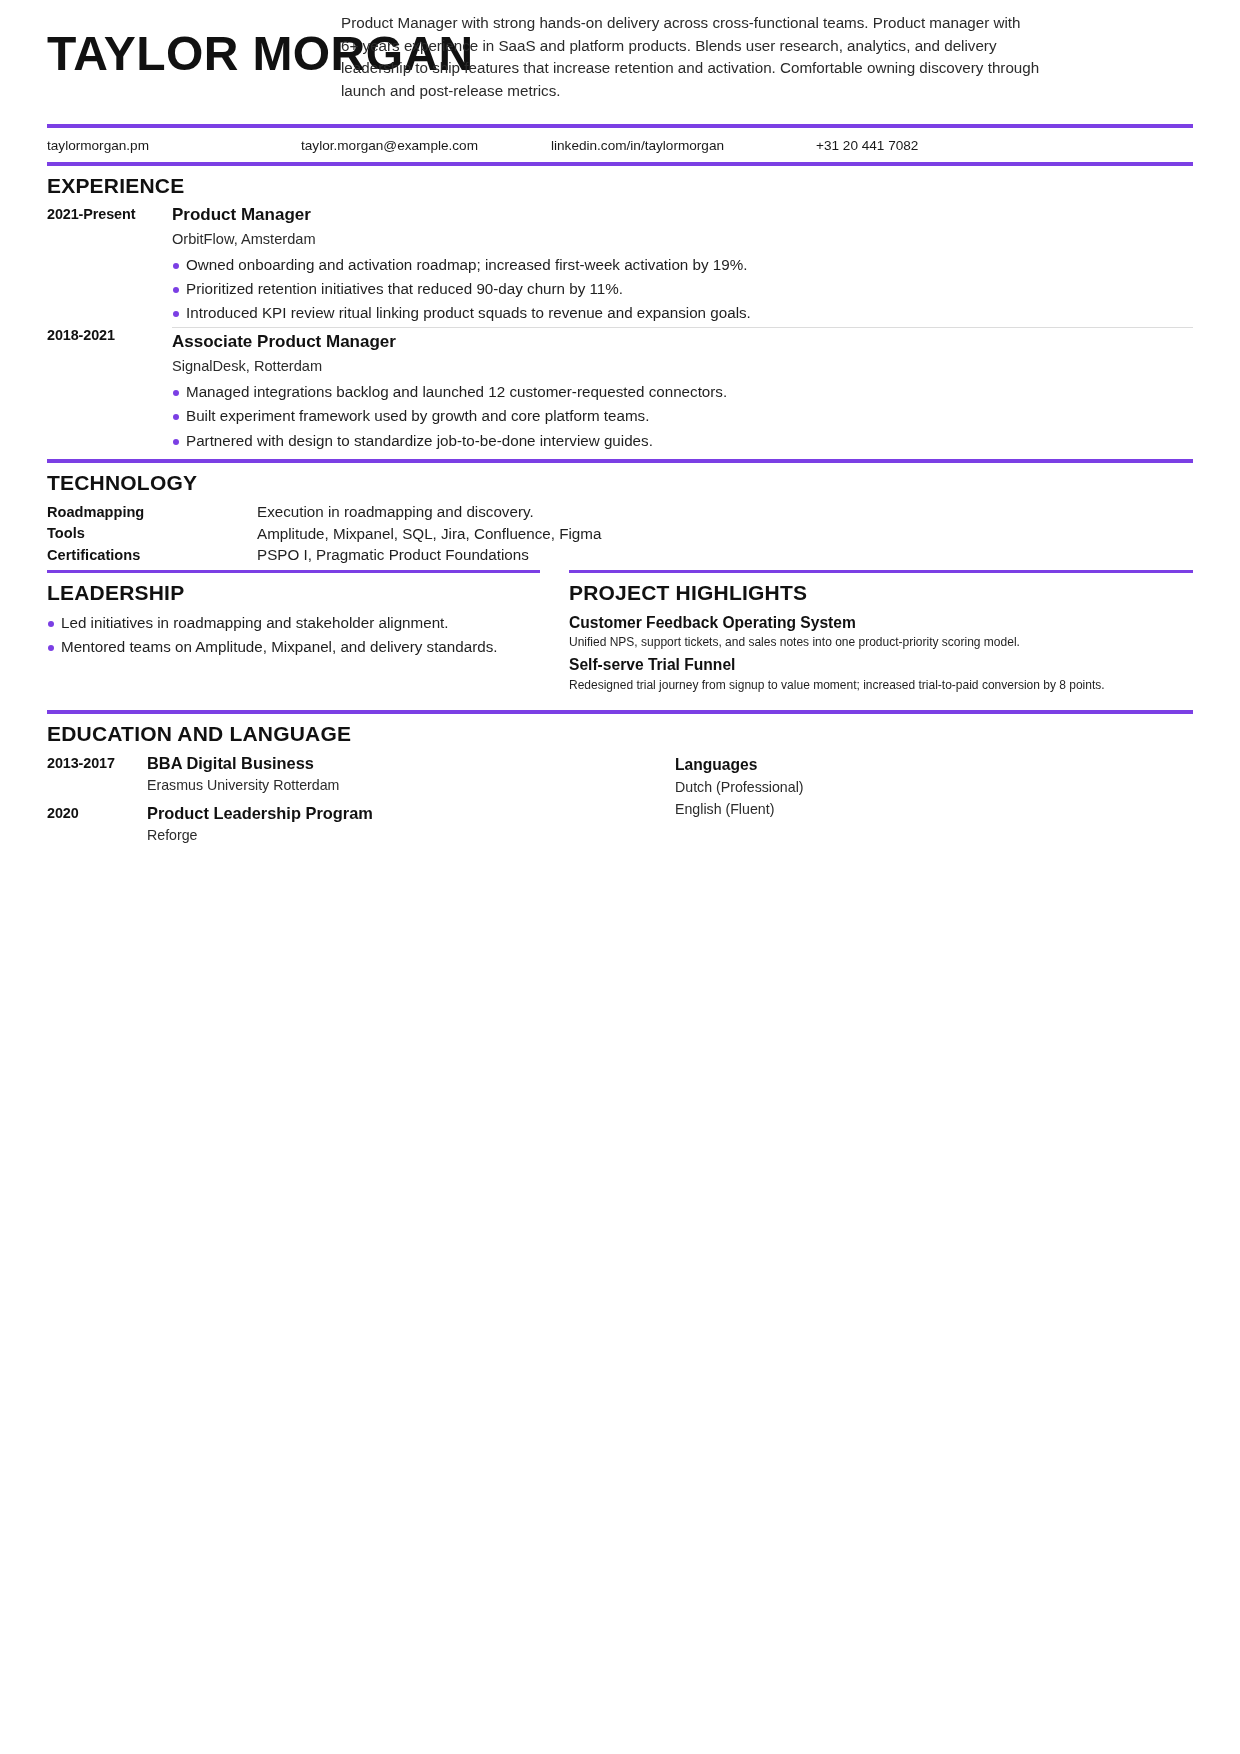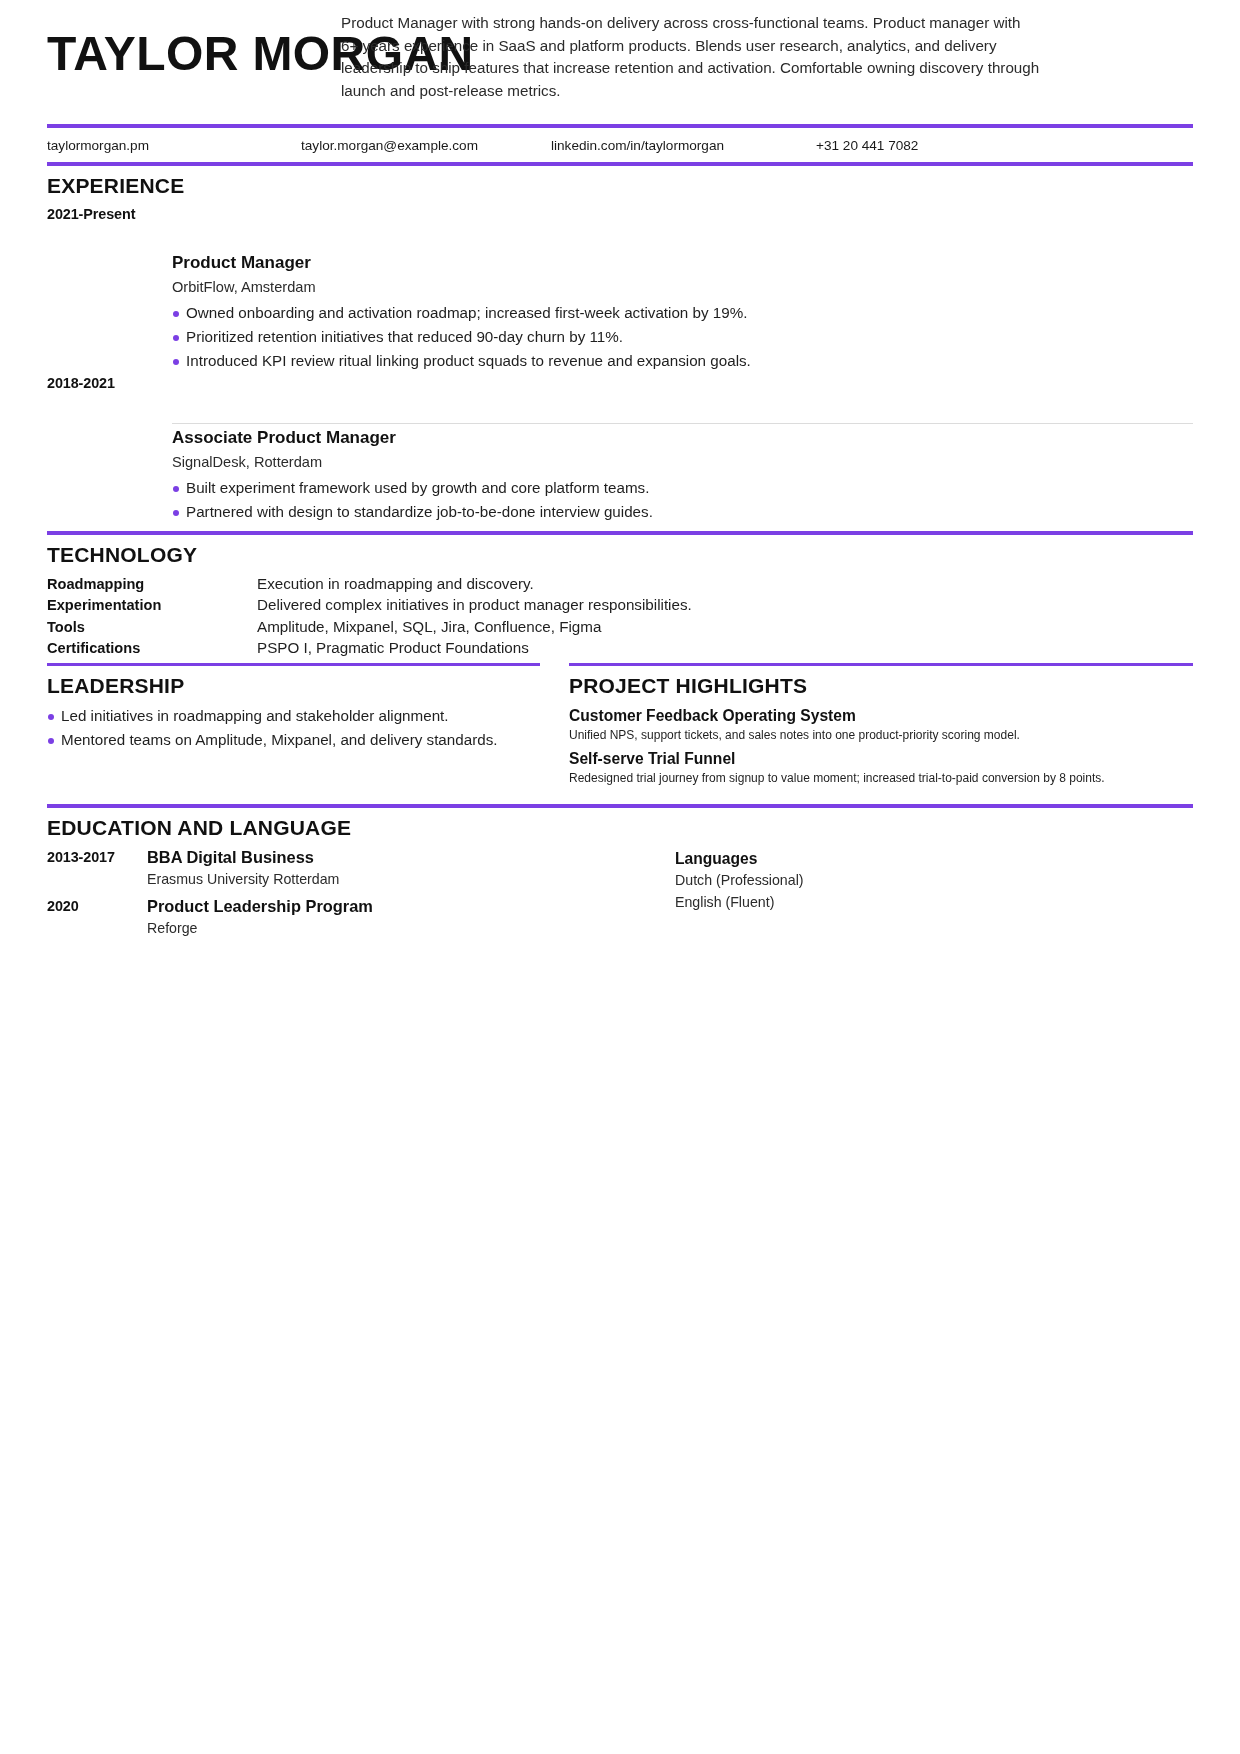--- a/index.html
+++ b/index.html
@@ -95,21 +95,20 @@
     font-size: 14.4px;
     font-weight: 700;
     color: #111111;
     padding-top: 2px;
     letter-spacing: -0.1px;
   }
   .exp-body {
     flex: 1 1 auto;
     min-width: 0;
     padding-left: 7px;
-    margin-top: 48px;
   }
   .exp-sep {
     height: 1px;
     background: #dcdcdc;
     margin: 2px 0 3px 0;
   }
   .role {
     font-size: 17px;
     font-weight: 700;
     color: #111111;
@@ -279,39 +278,36 @@
       </div>
     </div>
 
     <div class="exp-entry">
       <div class="exp-dates">2018-2021</div>
       <div class="exp-body">
         <div class="exp-sep"></div>
         <div class="role">Associate Product Manager</div>
         <div class="org">SignalDesk, Rotterdam</div>
         <ul class="bullets">
+          <li>Managed integrations backlog and launched 12 customer-requested connectors.</li>
           <li>Built experiment framework used by growth and core platform teams.</li>
           <li>Partnered with design to standardize job-to-be-done interview guides.</li>
         </ul>
       </div>
     </div>
   </div>
 
   <div class="rule" style="margin-top:6px;"></div>
 
   <div>
     <div class="section-title">TECHNOLOGY</div>
     <div class="tech-table">
       <div class="tech-row">
         <div class="tech-key">Roadmapping</div>
         <div class="tech-val">Execution in roadmapping and discovery.</div>
-      </div>
-      <div class="tech-row">
-        <div class="tech-key">Experimentation</div>
-        <div class="tech-val">Delivered complex initiatives in product manager responsibilities.</div>
       </div>
       <div class="tech-row">
         <div class="tech-key">Tools</div>
         <div class="tech-val">Amplitude, Mixpanel, SQL, Jira, Confluence, Figma</div>
       </div>
       <div class="tech-row">
         <div class="tech-key">Certifications</div>
         <div class="tech-val">PSPO I, Pragmatic Product Foundations</div>
       </div>
     </div>

